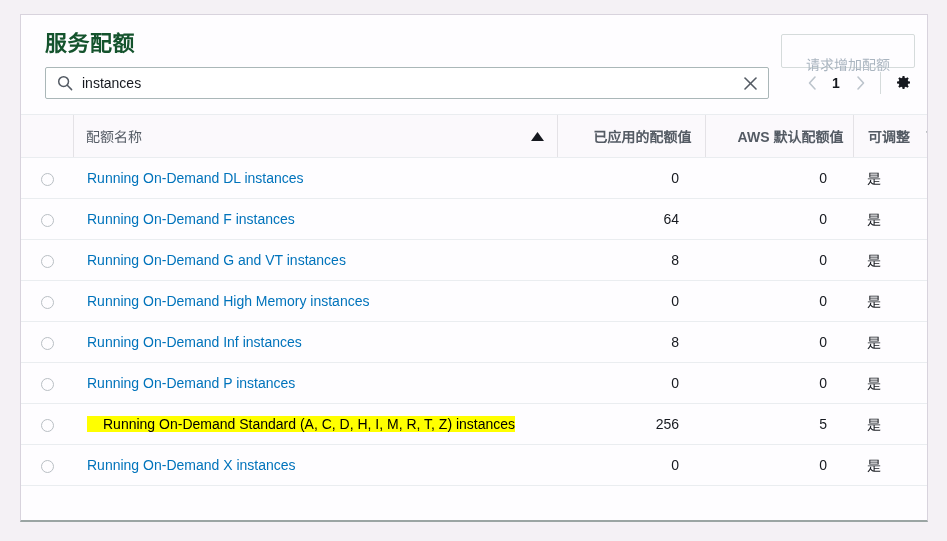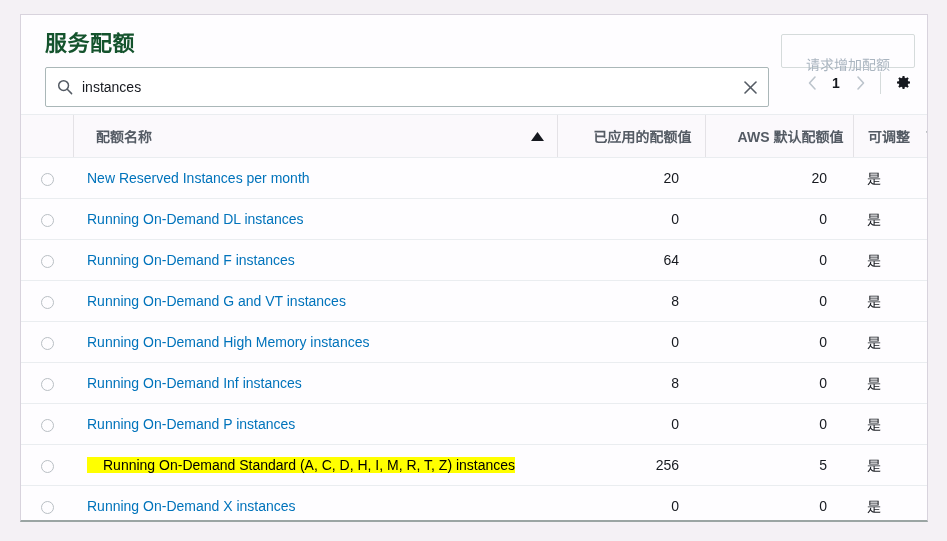--- a/index.html
+++ b/index.html
@@ -75,21 +75,21 @@
   .toolbar {
     position: relative;
     height: 38px;
     margin: 0 0 9px 0;
   }
   .search-wrap {
     position: absolute;
     left: 24px;
     top: 0;
     width: 724px;
-    height: 40px;
+    height: 32px;
     box-sizing: border-box;
     background: #ffffff;
     border: 1px solid #aab7b8;
     border-radius: 2px;
     display: flex;
     align-items: center;
   }
   .search-icon {
     flex: 0 0 auto;
     margin-left: 11px;
@@ -196,22 +196,22 @@
   }
 
   .col-radio   { width: 52px; }
   .col-name    { width: 444px; }
   .col-sort    { width: 40px; }
   .col-applied { width: 148px; }
   .col-default { width: 148px; }
   .col-adj     { width: 74px; }
 
   .th-name {
-    padding-left: 22px;
-    font-weight: bold;
+    padding-left: 12px;
+    font-weight: normal;
   }
   .th-sorticon {
     justify-content: center;
     color: #16191f;
   }
   .th-center {
     justify-content: center;
     padding-left: 22px;
   }
   .th-adj {
@@ -359,27 +359,20 @@
                 <svg width="13" height="10" viewBox="0 0 13 10" fill="currentColor">
                     <polygon points="0,0.5 13,0.5 6.5,9.5"></polygon>
                   </svg>
               </span>
             </div>
           </th>
         </tr>
       </thead>
       <tbody>
 
-        <tr>
-          <td class="td-radio"><span class="radio"></span></td>
-          <td colspan="2"><span class="q-link">New Reserved Instances per month</span></td>
-          <td class="td-num">20</td>
-          <td class="td-num">20</td>
-          <td class="td-adj">是</td>
-        </tr>
 
         <tr>
           <td class="td-radio"><span class="radio"></span></td>
           <td colspan="2"><span class="q-link">Running On-Demand DL instances</span></td>
           <td class="td-num">0</td>
           <td class="td-num">0</td>
           <td class="td-adj">是</td>
         </tr>
 
         <tr>

